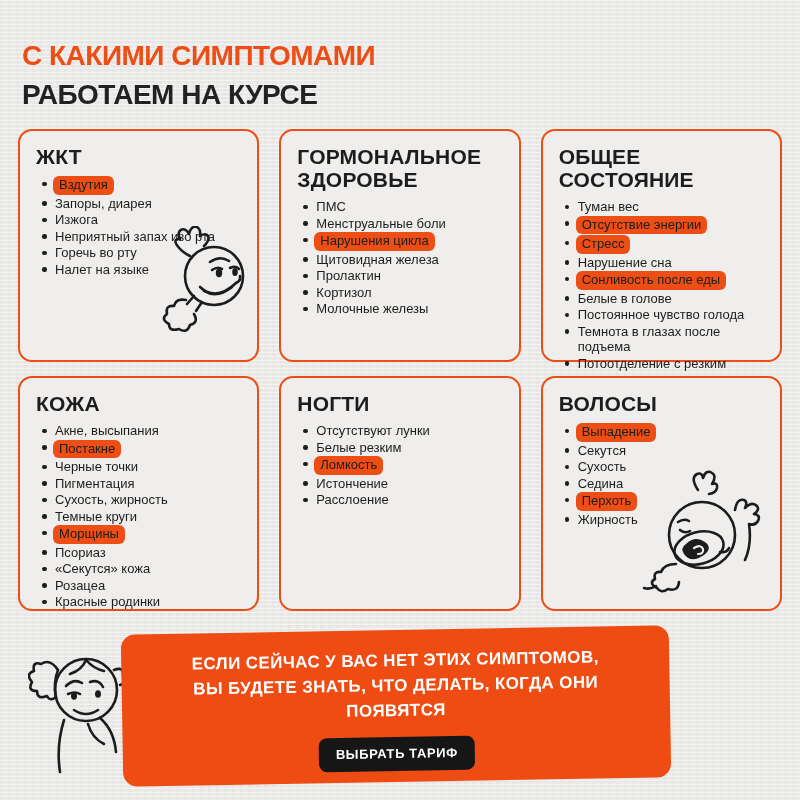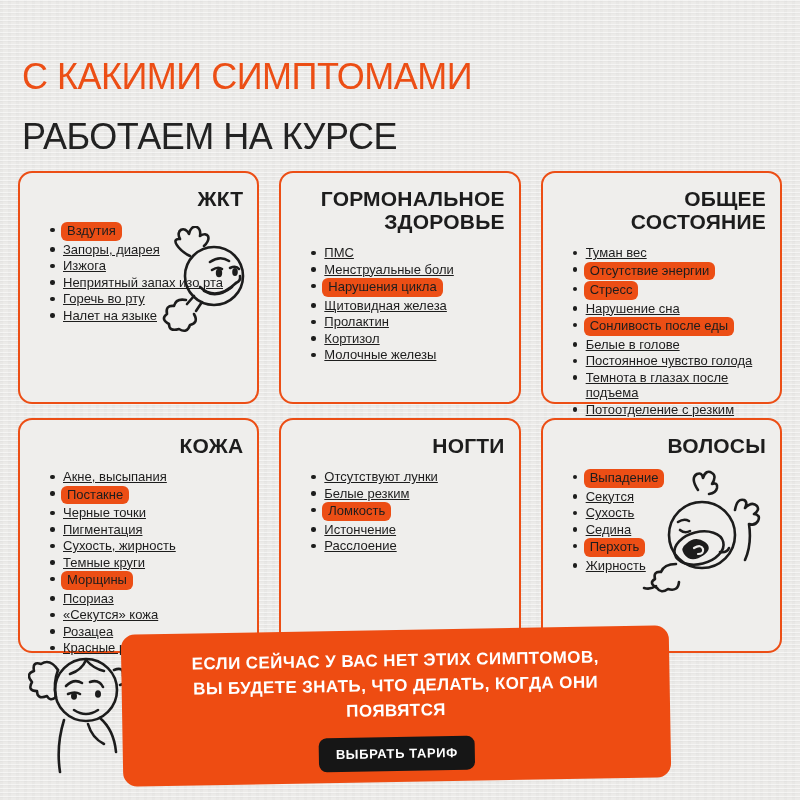--- a/index.html
+++ b/index.html
@@ -8,21 +8,21 @@
     width:800px;height:800px;
     overflow:hidden;
     font-family:"Liberation Sans", sans-serif;
     color:#1d1d1d;
     background-color:#ecebe9;
     background-image:
       repeating-linear-gradient(180deg, rgba(255,255,255,.5) 0 1px, rgba(0,0,0,.02) 1px 2px, transparent 2px 4px),
       repeating-linear-gradient(90deg, rgba(0,0,0,.015) 0 3px, transparent 3px 8px);
   }
   .header{padding:36px 20px 0 22px;}
-  .title-line{font-weight:normal;font-size:36px;line-height:39px;letter-spacing:-.5px;margin-top:21px;}
+  .title-line{font-weight:bold;font-size:28px;line-height:39px;letter-spacing:-.5px;}
   .title-line.accent{color:#ec4e15;}
   .title-line.dark{color:#222;}
 
   .grid{
     display:grid;
     grid-template-columns:1fr 1fr 1fr;
     grid-template-rows:233px 235px;
     gap:14px 20px;
     margin:15px 18px 0 18px;
   }
@@ -32,23 +32,22 @@
     border:2px solid #ec4e15;
     border-radius:14px;
     padding:14px 14px 10px 16px;
     box-sizing:border-box;
   }
   .card-title{
     margin:0 0 8px 0;
     font-size:21px;line-height:23px;
     font-weight:bold;letter-spacing:.2px;
     text-transform:uppercase;
-    text-align:right;
-  }
-  ul.items{list-style:none;margin:12px;padding:0;text-decoration:underline;}
+  }
+  ul.items{list-style:none;margin:4px;padding:0;}
   ul.items li{
     position:relative;
     padding-left:15px;
     font-size:13px;line-height:15.5px;
     margin:0 0 1px 0;
   }
   ul.items li::before{
     content:"";
     position:absolute;left:2px;top:5.5px;
     width:4.5px;height:4.5px;border-radius:50%;

